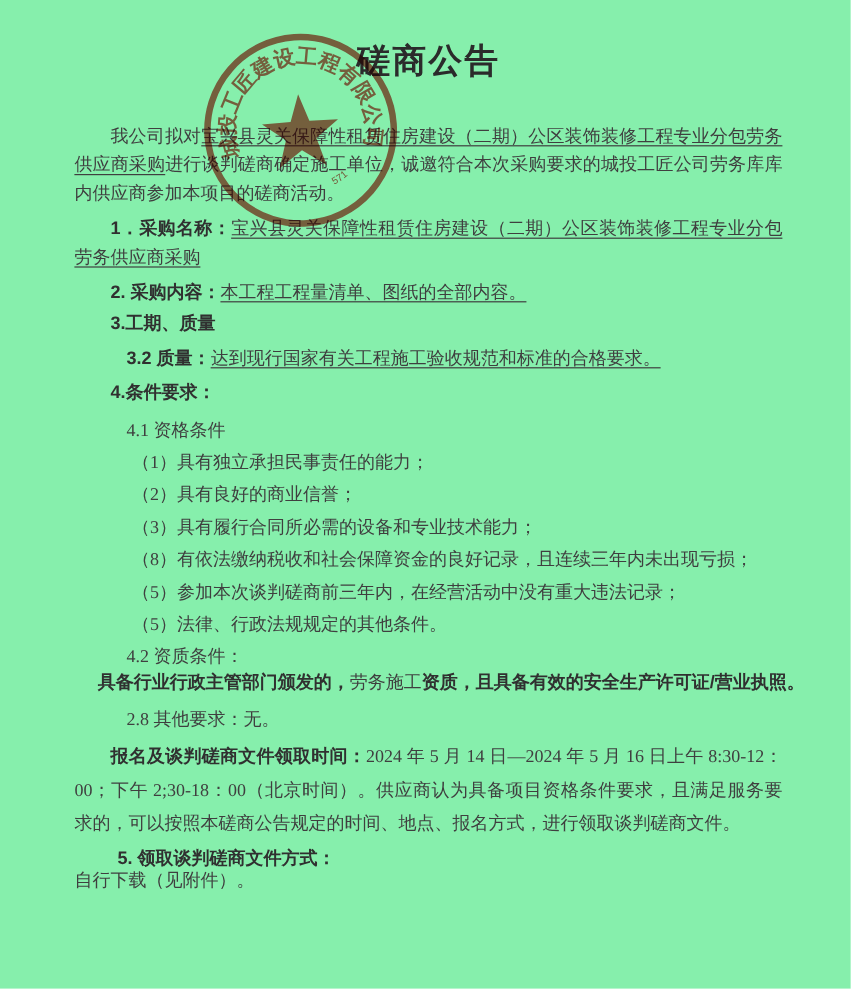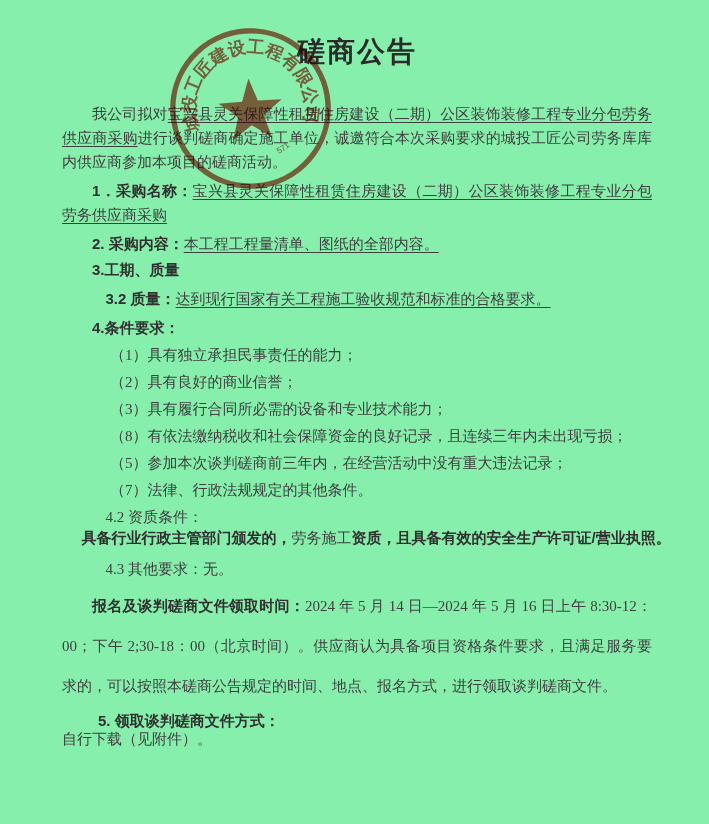--- a/index.html
+++ b/index.html
@@ -28,21 +28,21 @@
   .intro{margin-top:30px;}
   .ind2{text-indent:2em;}
   .ind22{text-indent:2.4em;}
   .ind29{text-indent:2.9em;}
   .ind32{text-indent:3.2em;}
   .ind13{text-indent:1.3em;}
   .item{margin-top:5px;}
   .mt-lg{margin-top:7px;}
   .cond{margin-top:3px;}
   .cred{margin-top:-3px;}
-  .reg{margin-top:5px;line-height:40px;}
+  .reg{margin-top:5px;line-height:28px;}
   .h5line{margin-top:3px;}
   .download{margin-top:-6px;}
   .nowrap{white-space:nowrap;}
   .u{text-decoration:underline;text-underline-offset:3px;text-decoration-thickness:1px;}
   .lbl,.hd{
     font-weight:bold;color:#303030;
     font-family:Liberation Sans, sans-serif;
   }
   .seal{
     position:absolute;left:167px;top:25px;
@@ -65,33 +65,34 @@
 
   <p class="para item ind2"><span class="lbl">2. 采购内容：</span><span class="u">本工程工程量清单、图纸的全部内容。</span></p>
 
   <p class="para hd ind2">3.工期、质量</p>
 
 
   <p class="para item ind29"><span class="lbl">3.2 质量：</span><span class="u">达到现行国家有关工程施工验收规范和标准的合格要求。</span></p>
 
   <p class="para hd item ind2">4.条件要求：</p>
 
+  <p class="para mt-lg ind29">4.1 资格条件</p>
 
   <p class="para cond ind32">（1）具有独立承担民事责任的能力；</p>
   <p class="para cond ind32">（2）具有良好的商业信誉；</p>
   <p class="para cond ind32">（3）具有履行合同所必需的设备和专业技术能力；</p>
   <p class="para cond ind32">（8）有依法缴纳税收和社会保障资金的良好记录，且连续三年内未出现亏损；</p>
   <p class="para cond ind32">（5）参加本次谈判磋商前三年内，在经营活动中没有重大违法记录；</p>
-  <p class="para cond ind32">（7）法律、行政法规规定的其他条件。</p>
+  <p class="para cond ind32">（5）法律、行政法规规定的其他条件。</p>
 
   <p class="para cond ind29">4.2 资质条件：</p>
 
   <p class="para cred ind13 nowrap"><span class="lbl">具备行业行政主管部门颁发的，</span><span>劳务施工</span><span class="lbl">资质，且具备有效的安全生产许可证/营业执照。</span></p>
 
-  <p class="para mt-lg ind29">4.3 其他要求：无。</p>
+  <p class="para mt-lg ind29">2.8 其他要求：无。</p>
 
   <p class="para reg ind2"><span class="lbl">报名及谈判磋商文件领取时间：</span><span>2024 年 5 月 14 日—2024 年 5 月 16 日上午 8:30-12：00；下午 2;30-18：00（北京时间）。供应商认为具备项目资格条件要求，且满足服务要求的，可以按照本磋商公告规定的时间、地点、报名方式，进行领取谈判磋商文件。</span></p>
 
   <p class="para hd h5line ind22">5. 领取谈判磋商文件方式：</p>
 
   <p class="para download">自行下载（见附件）。</p>
 
   <div class="seal">
     <svg width="167" height="167" viewBox="0 0 200 200" xmlns="http://www.w3.org/2000/svg">
       <g transform="rotate(-4 100 100)" fill="none">

